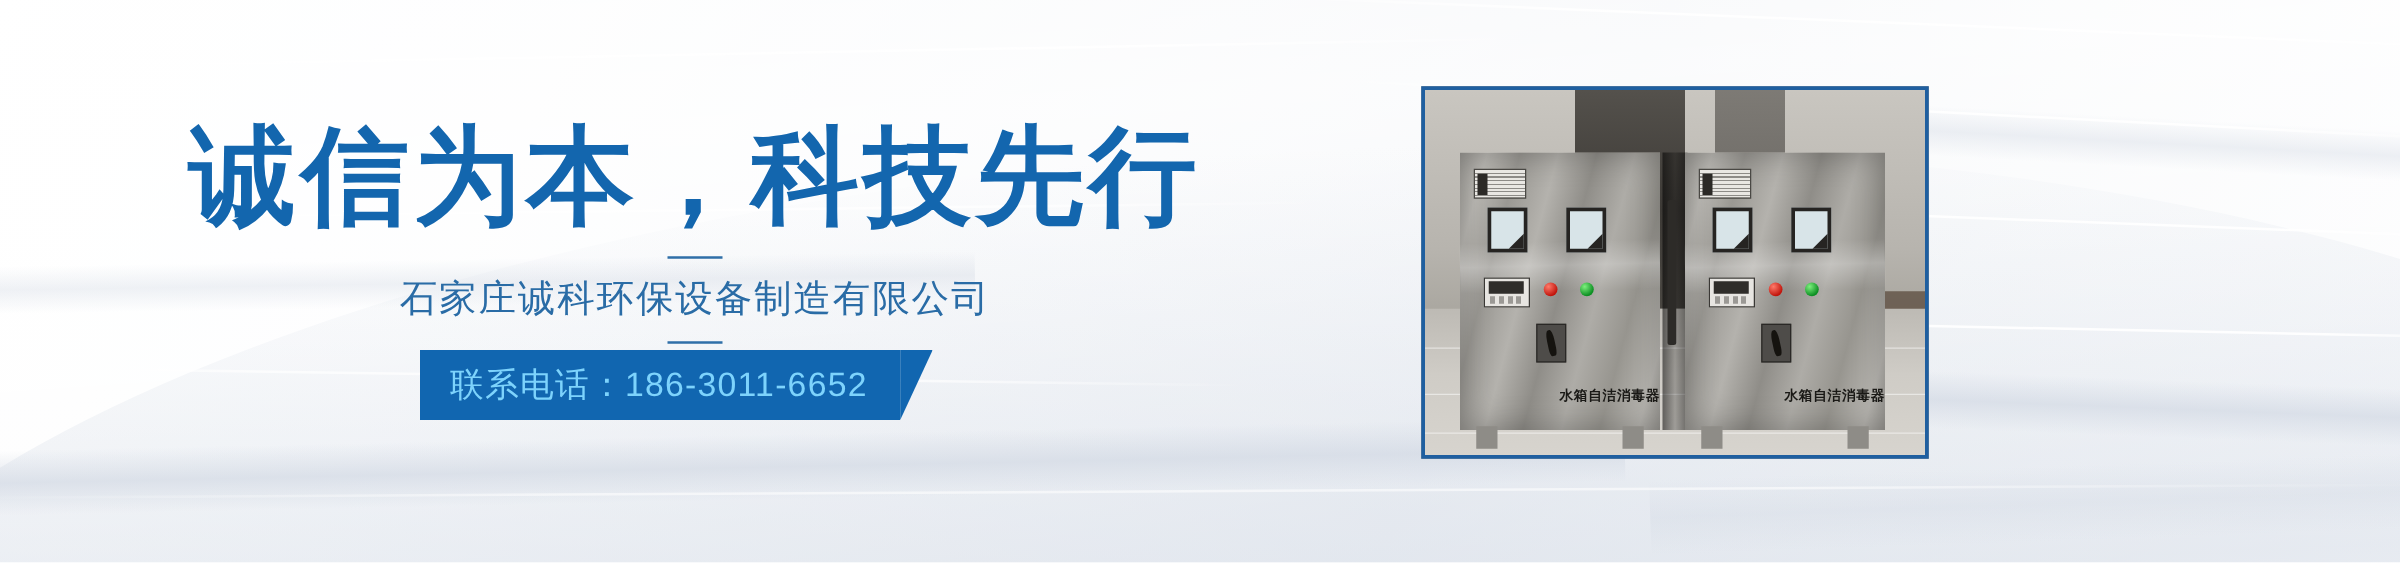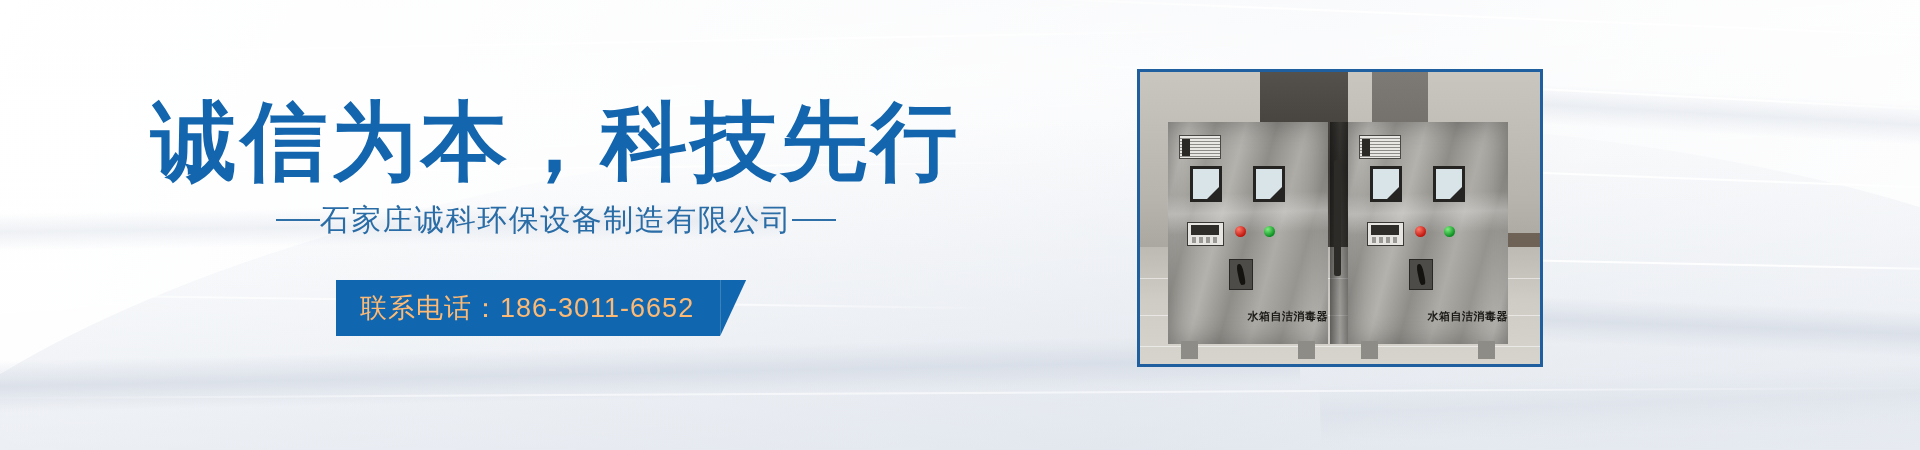--- a/index.html
+++ b/index.html
@@ -105,21 +105,23 @@
   }
 
   .subtitle-row {
     position:absolute;
     left:0; right:0;
     top:205px;
     padding-right:18px;
     display:flex;
     align-items:center;
     justify-content:center;
+    gap:18px;
     white-space:nowrap;
+    flex-direction:column;
   }
   .dash {
     display:inline-block;
     width:44px; height:2px;
     background:#2f6fa8;
   }
   .subtitle {
     font-size:30px;
     line-height:1;
     color:#2a6ca6;
@@ -135,21 +137,21 @@
     display:flex;
     align-items:stretch;
   }
   .contact-bar {
     position:relative;
     background:#1166b0;
     height:56px;
     display:flex;
     align-items:center;
     padding:0 26px 0 24px;
-    color:#fdba74;
+    color:#7dd3fc;
     font-size:27px;
     letter-spacing:1px;
     white-space:nowrap;
   }
   .contact-tail {
     width:26px;
     height:56px;
     background:#1166b0;
     clip-path:polygon(0 0, 100% 0, 0 100%);
   }

